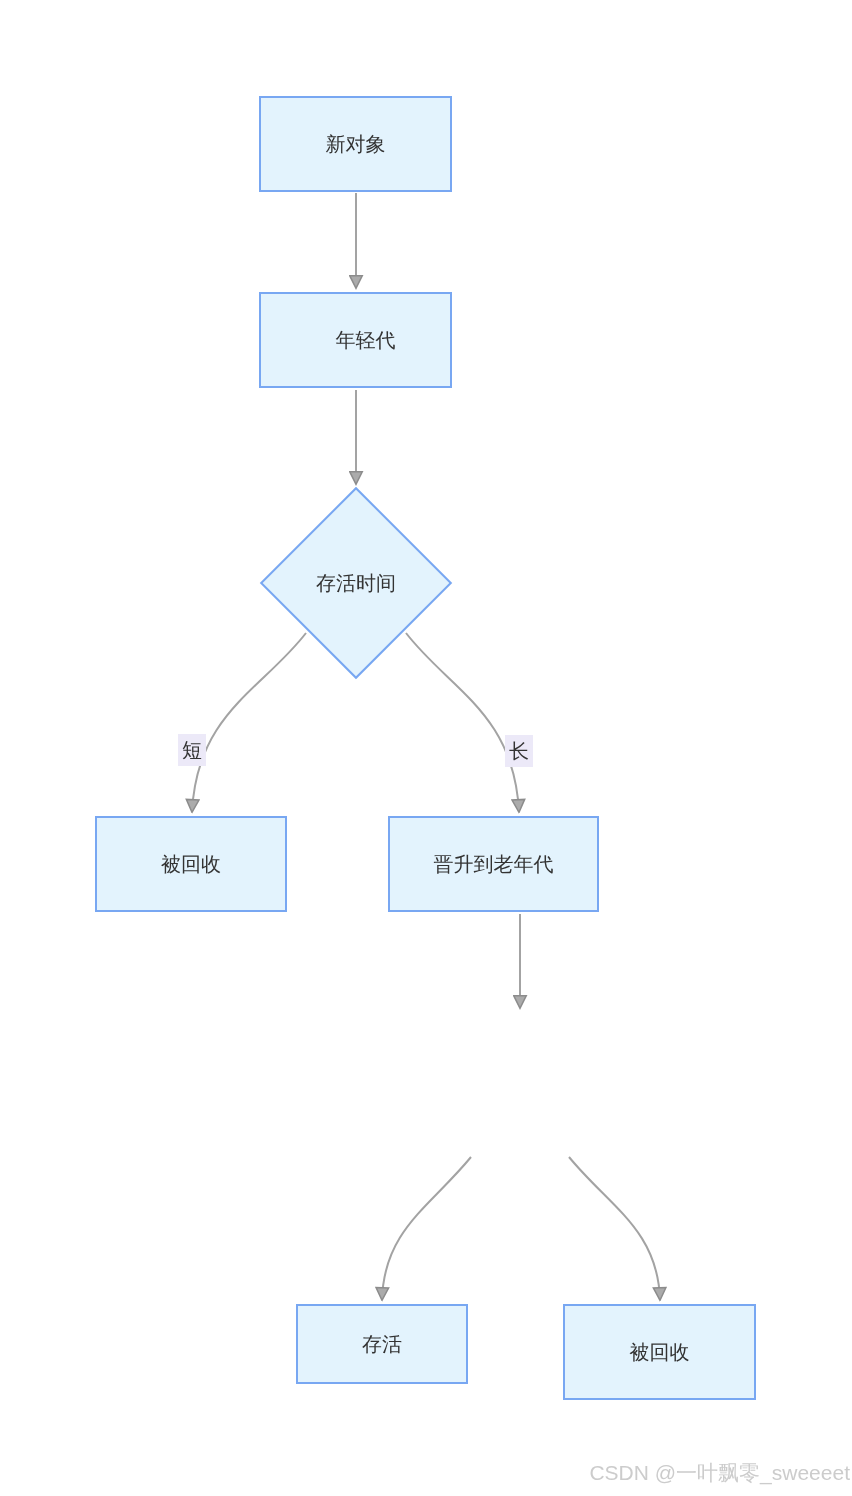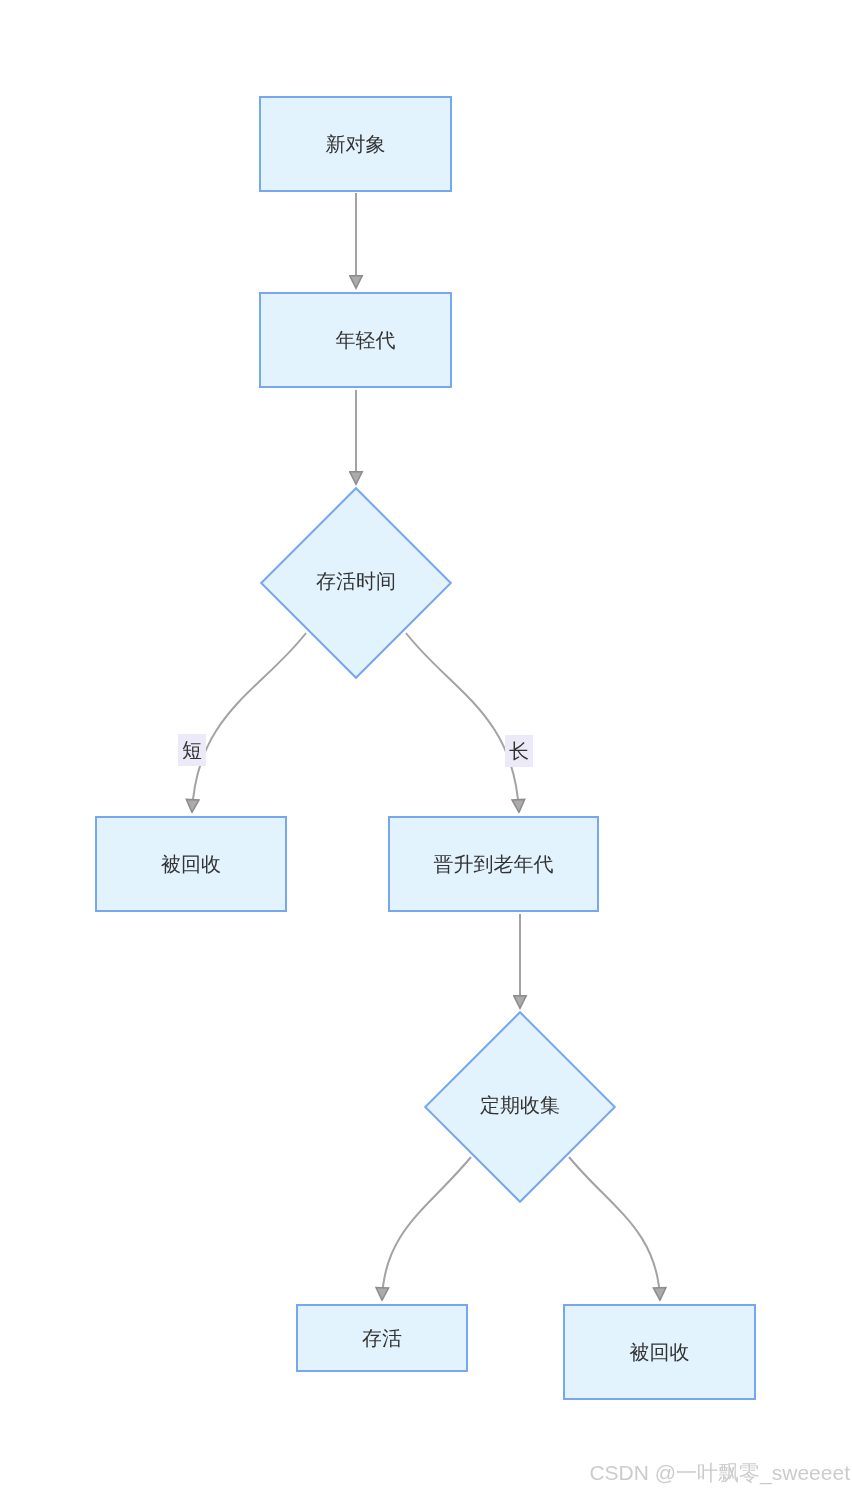--- a/index.html
+++ b/index.html
@@ -50,21 +50,20 @@
   .node-label {
     color: var(--node-text);
     font-size: 20px;
     line-height: 1.2;
     white-space: nowrap;
   }
   .diamond-node {
     position: absolute;
     width: 194px;
     height: 190px;
-    font-family: Liberation Mono, monospace;
   }
   .diamond-shape {
     position: absolute;
     left: 50%; top: 50%;
     width: 136px; height: 136px;
     transform: translate(-50%, -50%) rotate(45deg);
     background: var(--node-fill);
     border: 2px solid var(--node-border);
   }
   .diamond-node .node-label {
@@ -131,26 +130,22 @@
   <div class="edge-label" style="left:519px; top:751px;">长</div>
 
   <div class="rect-node" style="left:95px; top:816px; width:192px; height:96px;">
     <span class="node-label">被回收</span>
   </div>
 
   <div class="rect-node" style="left:388px; top:816px; width:211px; height:96px;">
     <span class="node-label">晋升到老年代</span>
   </div>
 
-  <div class="diamond-node" style="left:423px; top:1012px;">
-    <div class="diamond-shape"></div>
-    <span class="node-label">定期收集</span>
-  </div>
 
-  <div class="rect-node" style="left:296px; top:1304px; width:172px; height:68px;">
+  <div class="rect-node" style="left:296px; top:1304px; width:172px; height:80px;">
     <span class="node-label">存活</span>
   </div>
 
   <div class="rect-node" style="left:563px; top:1304px; width:193px; height:96px;">
     <span class="node-label">被回收</span>
   </div>
 
   <div class="watermark">CSDN @一叶飘零_sweeeet</div>
 
 </div>

